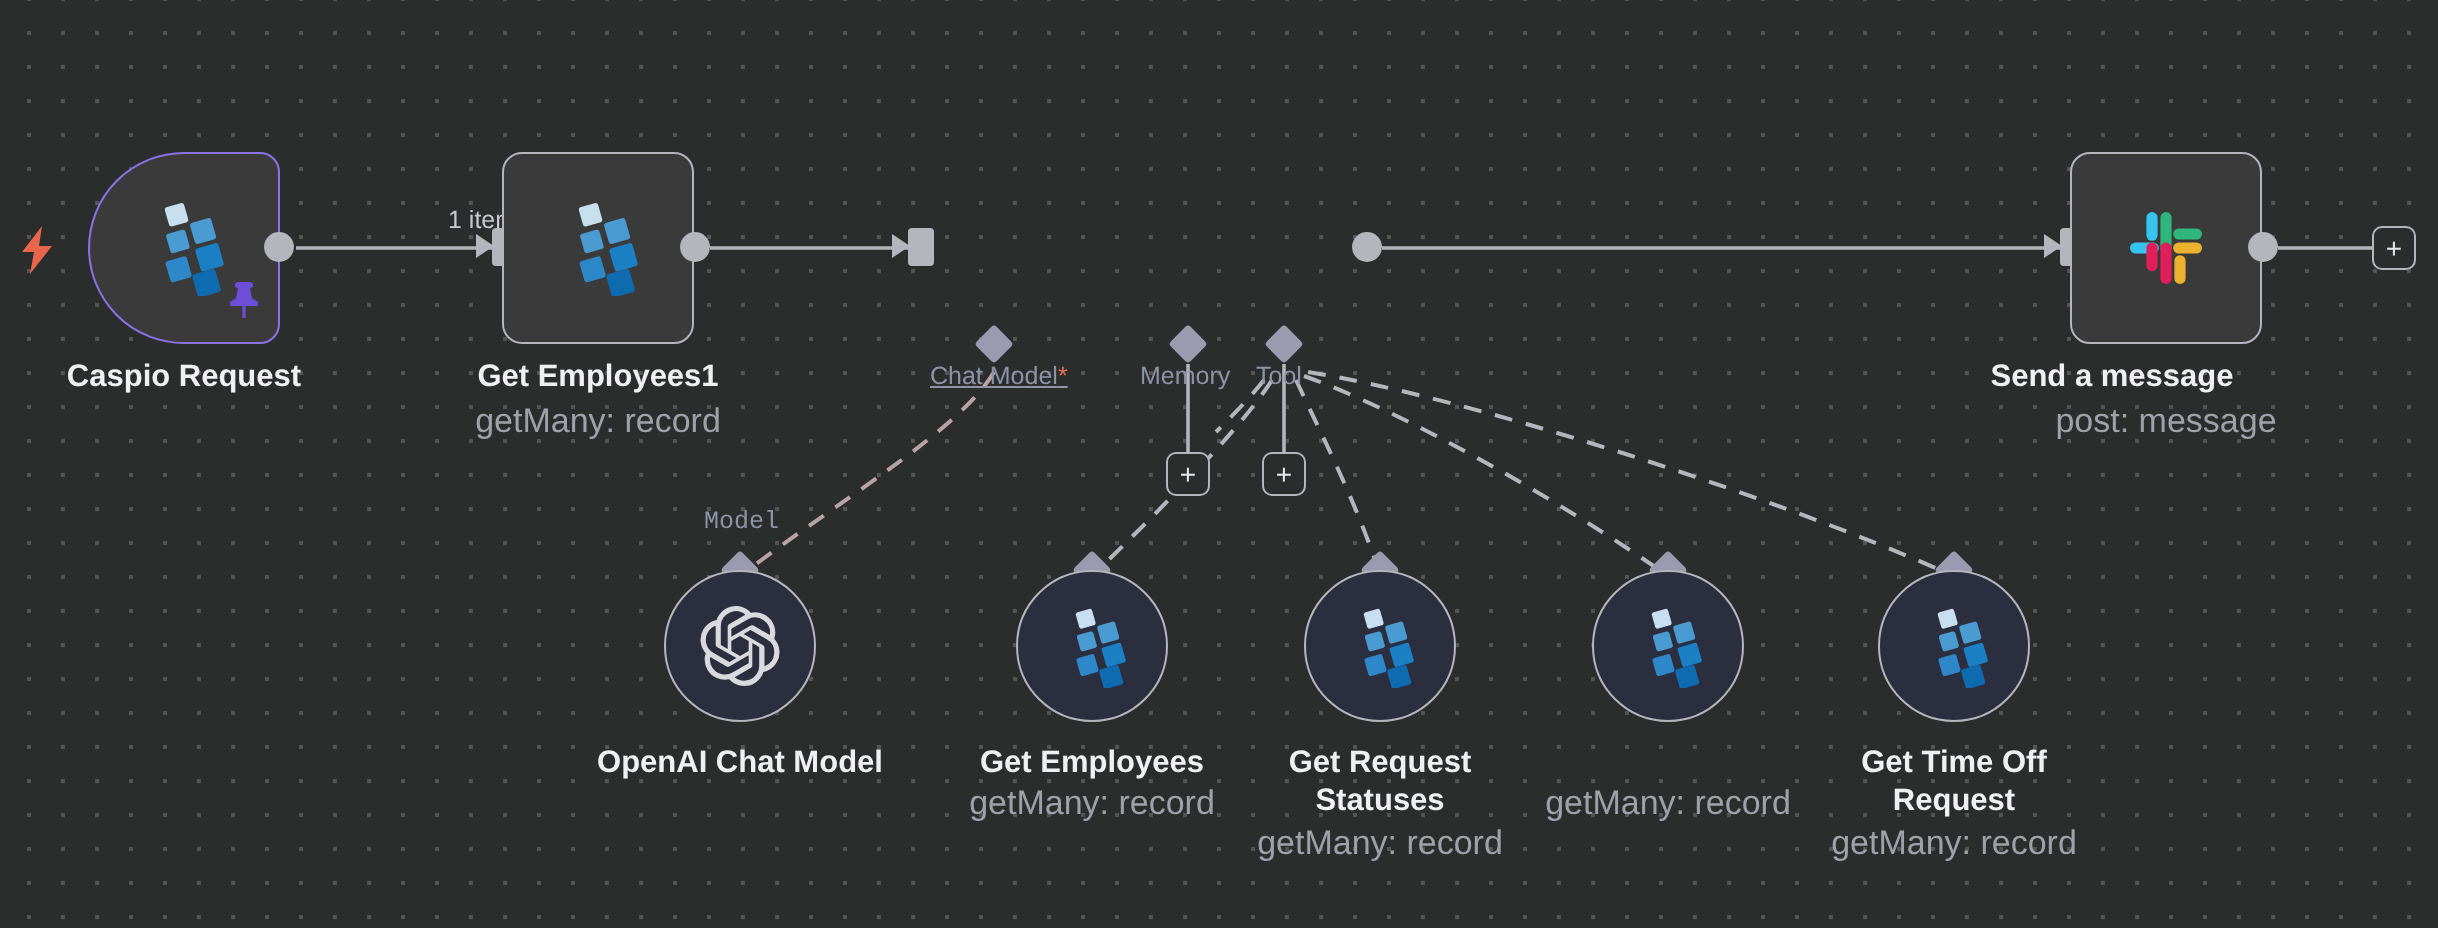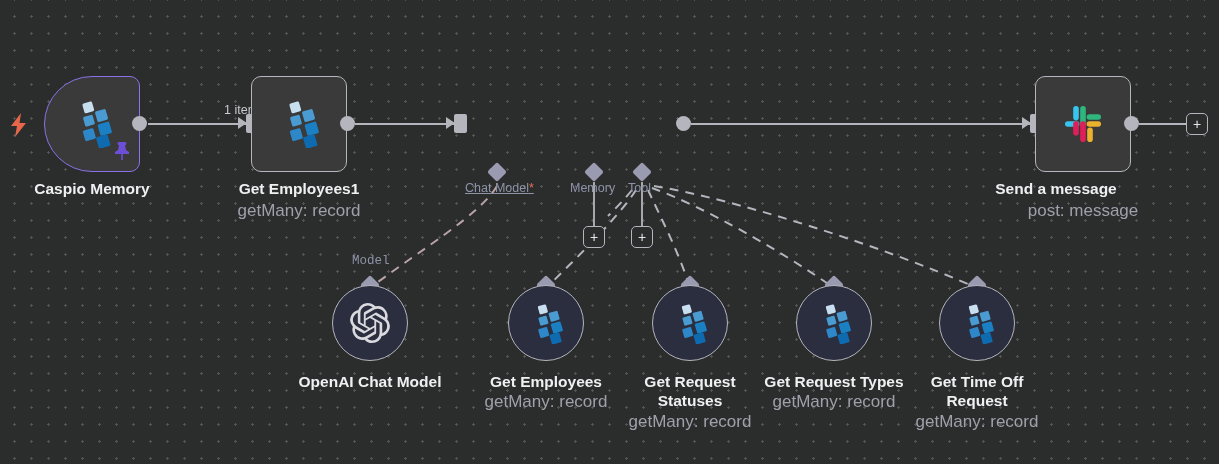--- a/index.html
+++ b/index.html
@@ -172,21 +172,21 @@
       </g>
     </svg>
     <div class="pin" style="right:8px; bottom:6px;">
       <svg width="18" height="20" viewBox="0 0 18 20">
         <path d="M6 1 h6 a1 1 0 0 1 0 3 l1 5 l3 2 v2 H2 v-2 l3-2 l1-5 a1 1 0 0 1 0-3 z" fill="#6c4fd6"></path>
         <rect x="8.2" y="13" width="1.6" height="6" fill="#6c4fd6"></rect>
       </svg>
     </div>
   </div>
   <div class="port-out" style="left:132px; top:116px;"></div>
-  <div class="nlabel" style="left:0px; top:179px; width:184px;">Caspio Memory</div>
+  <div class="nlabel" style="left:0px; top:179px; width:184px;">Caspio Request</div>
 
   <div class="itemlabel" style="left:176px; top:103px;">1 item</div>
 
   <div class="port-in-arrow" style="left:238px; top:117px;"></div>
   <div class="port-in" style="left:246px; top:114px;"></div>
   <div class="node" style="left:251px; top:76px;">
     <svg class="casp" width="40" height="48" viewBox="0 0 40 48">
       <g transform="rotate(-16 20 24)">
         <rect x="16" y="2" width="10" height="10" rx="1.5" fill="#c8dff0"></rect>
         <rect x="26" y="13" width="11" height="11" rx="1.5" fill="#4a9bd1"></rect>
@@ -286,21 +286,20 @@
       <g transform="rotate(-16 20 24)">
         <rect x="16" y="2" width="10" height="10" rx="1.5" fill="#c8dff0"></rect>
         <rect x="26" y="13" width="11" height="11" rx="1.5" fill="#4a9bd1"></rect>
         <rect x="13" y="15" width="10" height="10" rx="1.5" fill="#4a9bd1"></rect>
         <rect x="25" y="26" width="12" height="12" rx="1.5" fill="#1b7fc4"></rect>
         <rect x="9" y="28" width="11" height="11" rx="1.5" fill="#2e87c9"></rect>
         <rect x="20" y="38" width="12" height="12" rx="1.5" fill="#0f6bb0"></rect>
       </g>
     </svg>
   </div>
-  <div class="nlabel" style="left:744px; top:372px; width:180px;">Get Request Types</div>
   <div class="nsub" style="left:744px; top:394px; width:180px;">getMany: record</div>
 
   <div class="diamond" style="left:970px; top:278px;"></div>
   <div class="subnode" style="left:939px; top:285px;">
     <svg class="casp" width="34" height="41" viewBox="0 0 40 48">
       <g transform="rotate(-16 20 24)">
         <rect x="16" y="2" width="10" height="10" rx="1.5" fill="#c8dff0"></rect>
         <rect x="26" y="13" width="11" height="11" rx="1.5" fill="#4a9bd1"></rect>
         <rect x="13" y="15" width="10" height="10" rx="1.5" fill="#4a9bd1"></rect>
         <rect x="25" y="26" width="12" height="12" rx="1.5" fill="#1b7fc4"></rect>

